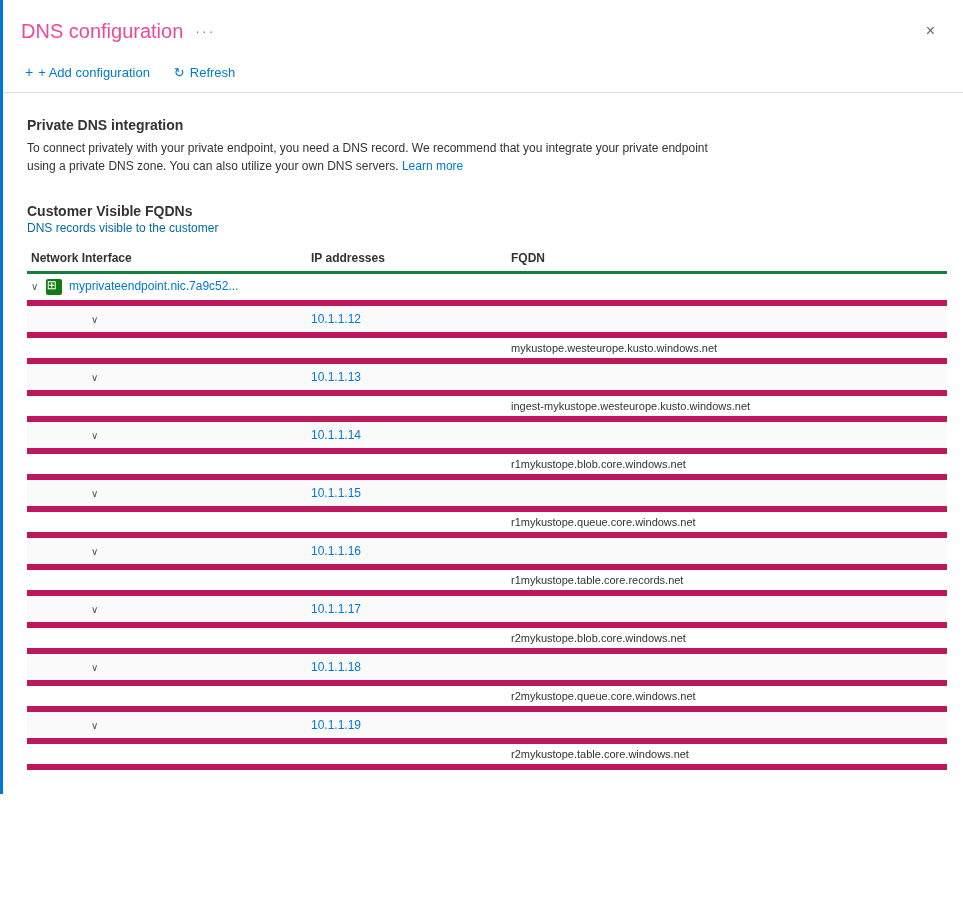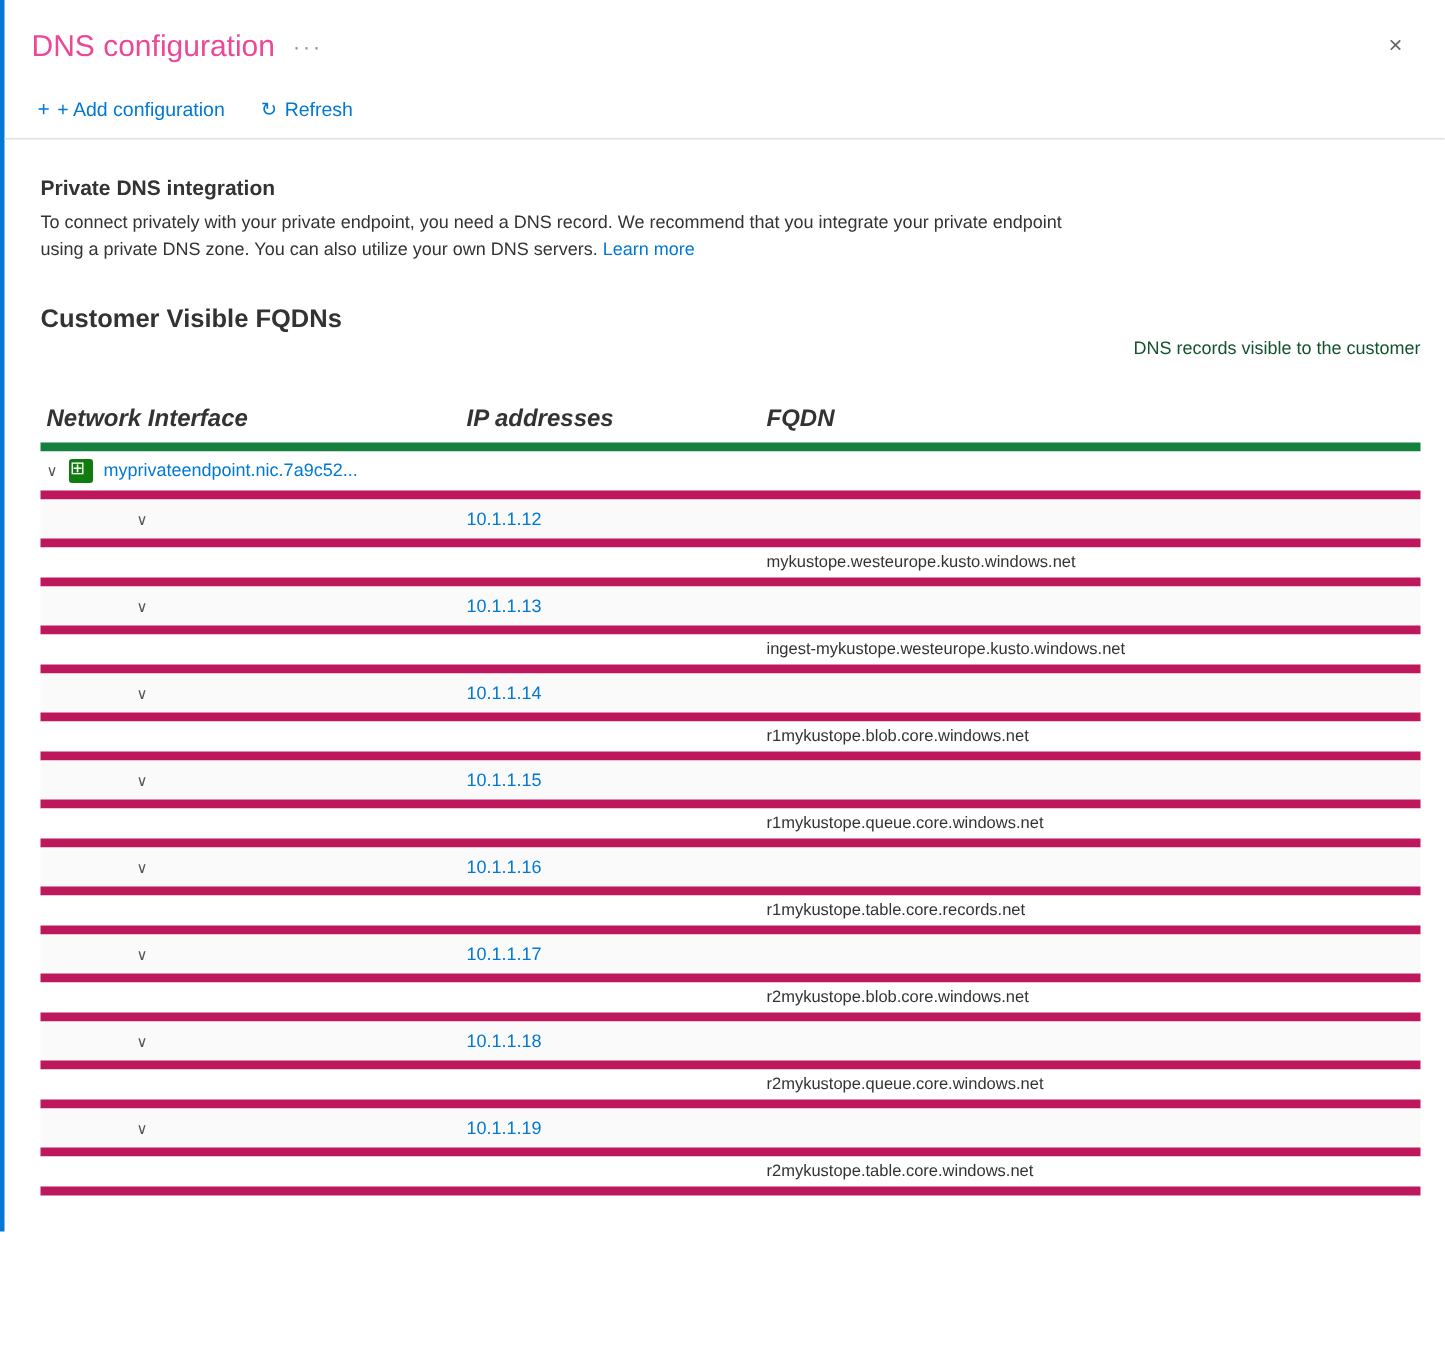--- a/index.html
+++ b/index.html
@@ -75,39 +75,37 @@
       margin-bottom: 6px;
     }
     .section-desc a, .learn-more {
       color: #0078d4;
       text-decoration: none;
     }
     .fqdn-section {
       margin-top: 28px;
     }
     .fqdn-title {
-      font-size: 17px;
+      font-size: 14px;
       font-weight: 600;
       margin-bottom: 2px;
     }
     .fqdn-subtitle {
       font-size: 12px;
-      color: #14532d;
-      margin-bottom: 26px;
-      text-align: right;
+      color: #0369a1;
+      margin-bottom: 10px;
     }
     .table-header {
       display: grid;
       grid-template-columns: 280px 200px 1fr;
       padding: 6px 0;
-      border-bottom: 6px solid #15803d;
-      font-size: 16px;
+      border-bottom: 3px solid #15803d;
+      font-size: 12px;
       font-weight: 600;
       color: #333;
-      font-style: italic;
     }
     .table-header > div { padding: 0 4px; }
     .table-row {
       display: grid;
       grid-template-columns: 280px 200px 1fr;
       border-bottom: 6px solid #be185d;
       font-size: 12px;
       align-items: center;
       min-height: 32px;
     }

